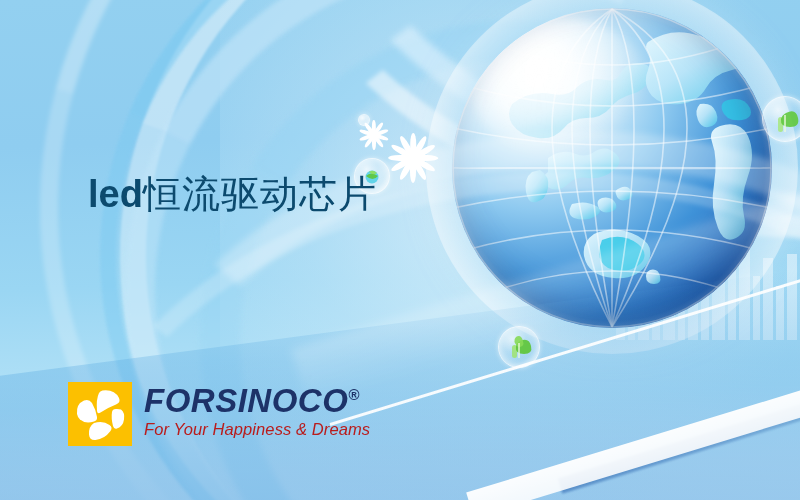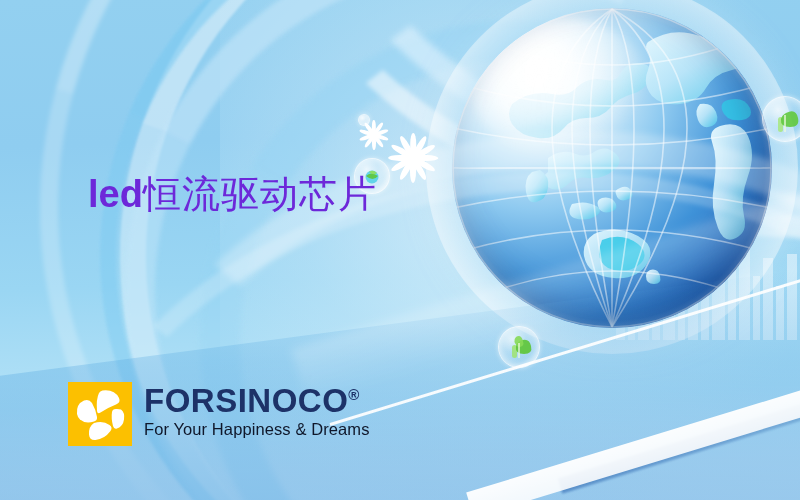--- a/index.html
+++ b/index.html
@@ -231,21 +231,21 @@
     filter: blur(2px);
   }
 
   
   .headline {
     position: absolute;
     left: 88px; top: 164px;
     z-index: 30;
   }
   .headline-line {
-    color: #6d28d9;
+    color: #0c4a6e;
     font-family: "DejaVu Serif", "Liberation Serif", serif;
     font-size: 38px;
     line-height: 60px;
     letter-spacing: 1px;
     white-space: nowrap;
   }
   .headline-line.line2 { padding-left: 14px; }
   .headline-line .latin {
     font-family: "Liberation Sans", sans-serif;
     font-weight: 700;
@@ -263,38 +263,39 @@
   .logo-mark {
     width: 64px; height: 64px;
     background: #fcc000;
     position: relative;
     flex: 0 0 auto;
   }
   .logo-mark svg { position: absolute; inset: 0; }
   .logo-text {
     margin-left: 12px;
     padding-top: 2px;
+    font-style: italic;
   }
   .logo-word {
     color: #1d3268;
     font-family: "Liberation Sans", sans-serif;
     font-weight: 700;
     font-size: 33px;
     line-height: 34px;
     letter-spacing: 0.5px;
     transform: scaleX(1.0);
     white-space: nowrap;
   }
   .logo-word sup {
     font-size: 15px;
     vertical-align: super;
     line-height: 0;
   }
   .logo-tag {
-    color: #0f172a;
+    color: #b91c1c;
     font-family: "Liberation Sans", sans-serif;
     font-size: 16.5px;
     line-height: 20px;
     letter-spacing: 0.1px;
     white-space: nowrap;
     margin-top: 1px;
   }
 </style>
 </head>
 <body>

